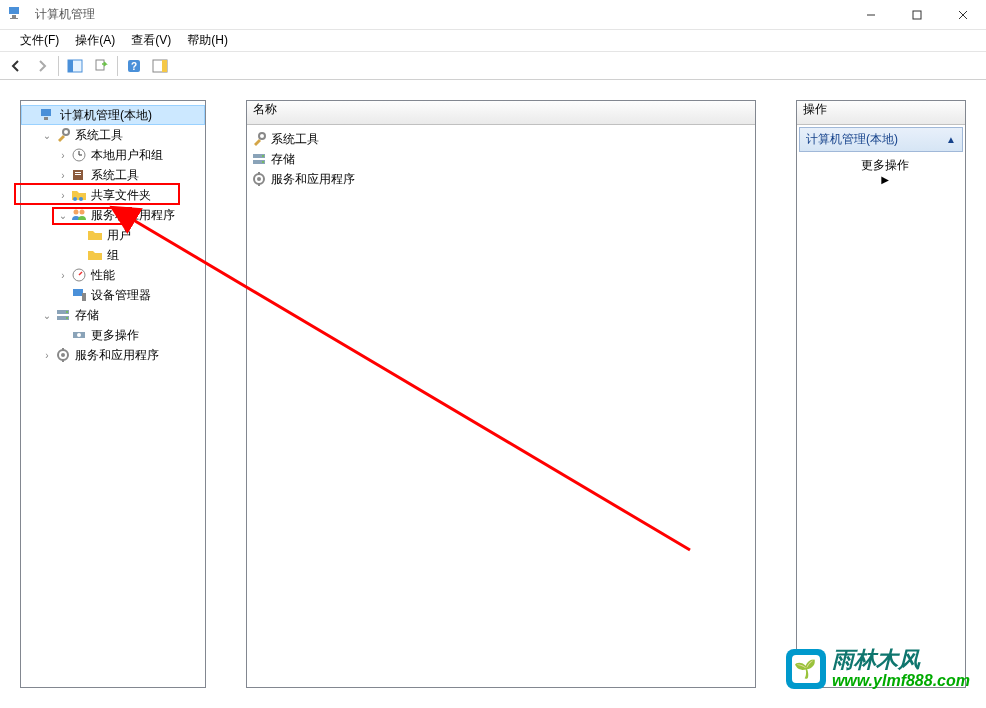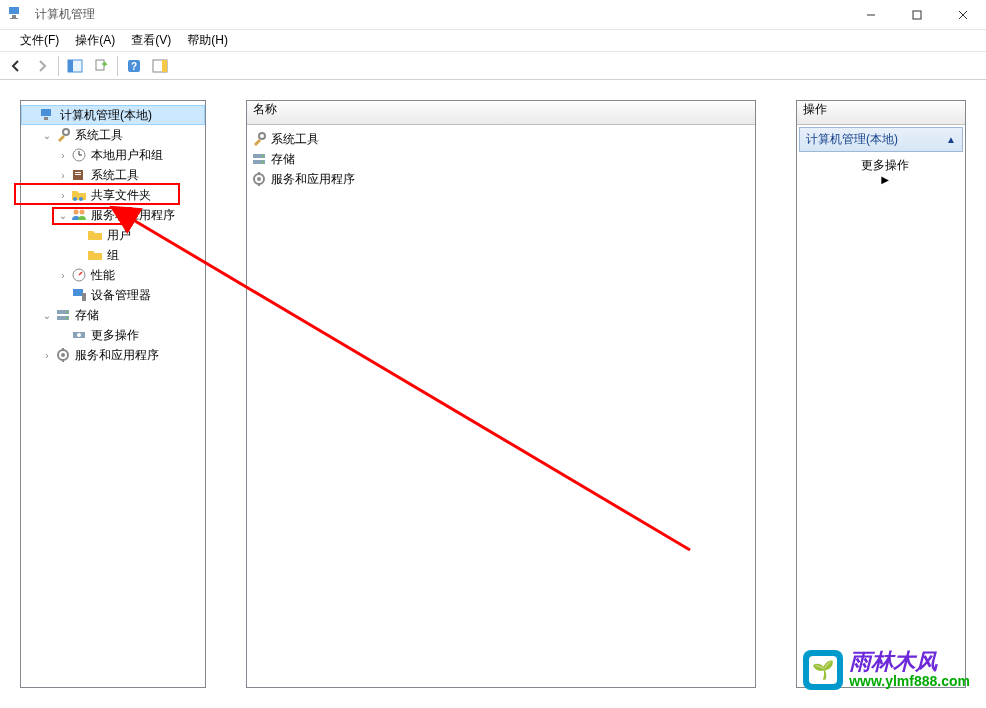--- a/index.html
+++ b/index.html
@@ -57,22 +57,22 @@
 
 
 .annotation-box { position: absolute; border: 2px solid #ff0000; pointer-events: none; }
 .annotation-arrow { position: absolute; pointer-events: none; }
 
 
 .watermark { position: absolute; right: 16px; bottom: 18px; display: flex; align-items: center; gap: 6px; pointer-events: none; }
 .watermark-logo { width: 40px; height: 40px; background: #0099cc; border-radius: 8px; display: flex; align-items: center; justify-content: center; }
 .watermark-logo-inner { width: 28px; height: 28px; background: #fff; border-radius: 4px; display: flex; align-items: center; justify-content: center; color: #0a7; font-size: 18px; font-weight: bold; }
 .watermark-text { display: flex; flex-direction: column; line-height: 1.1; }
-.wm-main { color: #6d28d9; font-weight: bold; font-size: 22px; font-style: italic; }
-.wm-sub { color: #00aa00; font-weight: bold; font-size: 14px; }
+.wm-main { color: #0f766e; font-weight: bold; font-size: 22px; font-style: italic; }
+.wm-sub { color: #00aa00; font-weight: bold; font-size: 16px; font-style: italic; }
 
 
 .ic-blue { fill: #4a90d9; }
 .ic-yellow { fill: #f5c847; }
 .ic-green { fill: #6cc24a; }
 .ic-gray { fill: #888; }
 .ic-disk { fill: #8aa3b8; }
 </style>
 </head>
 <body>

